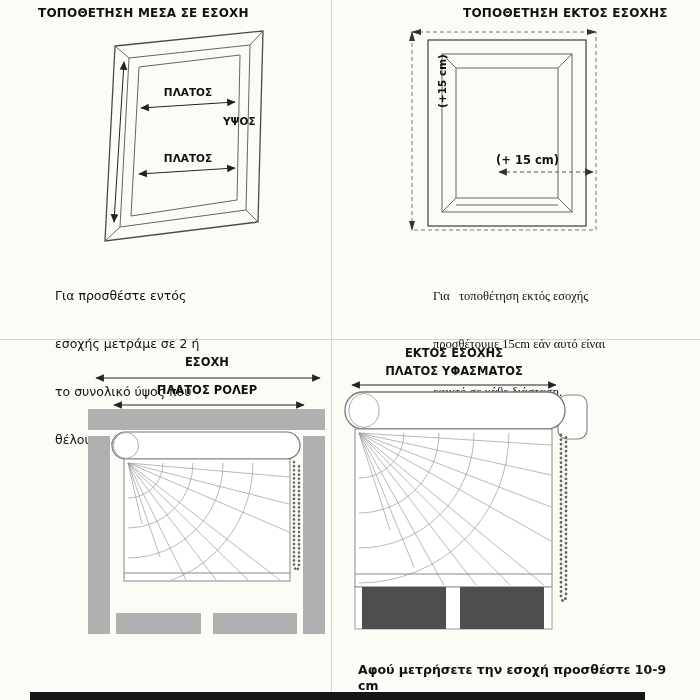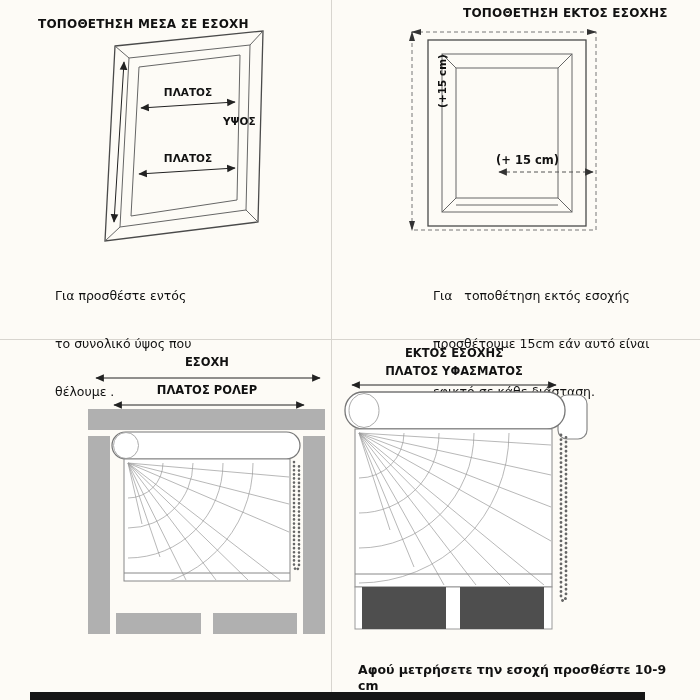--- a/index.html
+++ b/index.html
@@ -21,21 +21,21 @@
   .lbl{font-size:10.5px;font-weight:bold;}
   .lbl2{font-size:11.5px;font-weight:bold;}
   .chain{stroke:#666;fill:none;stroke-linecap:round;}
 </style>
 </head>
 <body>
 
 <div class="abs divider-v"></div>
 <div class="abs divider-h"></div>
 
-<div class="abs qtitle" style="left:38px;top:17px;">ΤΟΠΟΘΕΤΗΣΗ ΜΕΣΑ ΣΕ ΕΣΟΧΗ</div>
+<div class="abs qtitle" style="left:38px;top:6px;">ΤΟΠΟΘΕΤΗΣΗ ΜΕΣΑ ΣΕ ΕΣΟΧΗ</div>
 
 <svg class="abs" style="left:95px;top:24px;" width="185" height="228" viewBox="0 0 185 228">
   <defs>
     <marker id="a-ah" viewBox="0 0 8 8" markerWidth="9" markerHeight="9" refX="7" refY="4" orient="auto-start-reverse" markerUnits="userSpaceOnUse">
       <path d="M0,0.6 L7.6,4 L0,7.4 Z" fill="#222"></path>
     </marker>
   </defs>
   <path class="frame" d="M20,22 L168,7 L163,198 L10,217 Z"></path>
   <path class="thin" d="M34,34 L155,21 L151,186 L25,203 Z"></path>
   <path class="thin" d="M44,43 L145,31 L142,176 L36,192 Z"></path>
@@ -43,20 +43,21 @@
   <line class="dim" x1="29" y1="38" x2="19" y2="198" marker-start="url(#a-ah)" marker-end="url(#a-ah)"></line>
   <line class="dim" x1="46" y1="84" x2="140" y2="78" marker-start="url(#a-ah)" marker-end="url(#a-ah)"></line>
   <line class="dim" x1="44" y1="150" x2="140" y2="144" marker-start="url(#a-ah)" marker-end="url(#a-ah)"></line>
   <text class="lbl" x="93" y="72" text-anchor="middle">ΠΛΑΤΟΣ</text>
   <text class="lbl" x="128" y="101">ΥΨΟΣ</text>
   <text class="lbl" x="93" y="138" text-anchor="middle">ΠΛΑΤΟΣ</text>
 </svg>
 
 <div class="abs caption" style="left:55px;top:256px;width:180px;">
   <div>Για προσθέστε εντός</div>
+  <div>εσοχής μετράμε σε 2 ή</div>
   <div>το συνολικό ύψος που</div>
   <div>θέλουμε .</div>
 </div>
 
 <div class="abs qtitle" style="left:463px;top:6px;text-align:right;">ΤΟΠΟΘΕΤΗΣΗ ΕΚΤΟΣ ΕΣΟΧΗΣ</div>
 
 <svg class="abs" style="left:400px;top:24px;" width="205" height="215" viewBox="0 0 205 215">
   <defs>
     <marker id="b-ah" viewBox="0 0 8 8" markerWidth="9" markerHeight="9" refX="7" refY="4" orient="auto-start-reverse" markerUnits="userSpaceOnUse">
       <path d="M0,0.6 L7.6,4 L0,7.4 Z" fill="#333"></path>
@@ -70,21 +71,21 @@
   <rect x="28" y="16" width="158" height="186" fill="#ffffff" class="frame"></rect>
   <rect x="42" y="30" width="130" height="158" class="thin" fill="none"></rect>
   <rect x="56" y="44" width="102" height="130" class="thin" fill="none"></rect>
   <path class="thin" d="M42,30 L56,44 M172,30 L158,44 M172,188 L158,174 M42,188 L56,174"></path>
   <line class="thin" x1="56" y1="181" x2="158" y2="181"></line>
   <text class="lbl" transform="rotate(-90 46 57)" x="46" y="57" text-anchor="middle" font-size="10">(+15 cm)</text>
   <text x="96" y="140" font-size="11.5" font-weight="bold">(+ 15 cm)</text>
   <line x1="99" y1="148" x2="193" y2="148" stroke="#555" stroke-width="1" stroke-dasharray="4 3" marker-start="url(#b-ah)" marker-end="url(#b-ah)"></line>
 </svg>
 
-<div class="abs caption" style="left:433px;top:256px;width:235px;">
+<div class="abs caption" style="left:433px;top:256px;width:235px;font-family:Liberation Serif, serif;">
   <div>Για   τοποθέτηση εκτός εσοχής</div>
   <div>προσθέτουμε 15cm εάν αυτό είναι</div>
   <div>εφικτό σε κάθε διάσταση.</div>
 </div>
 
 <svg class="abs" style="left:80px;top:352px;" width="255" height="290" viewBox="0 0 255 290">
   <defs>
     <marker id="c-ah" viewBox="0 0 8 8" markerWidth="9" markerHeight="9" refX="7" refY="4" orient="auto-start-reverse" markerUnits="userSpaceOnUse">
       <path d="M0,0.6 L7.6,4 L0,7.4 Z" fill="#222"></path>
     </marker>

